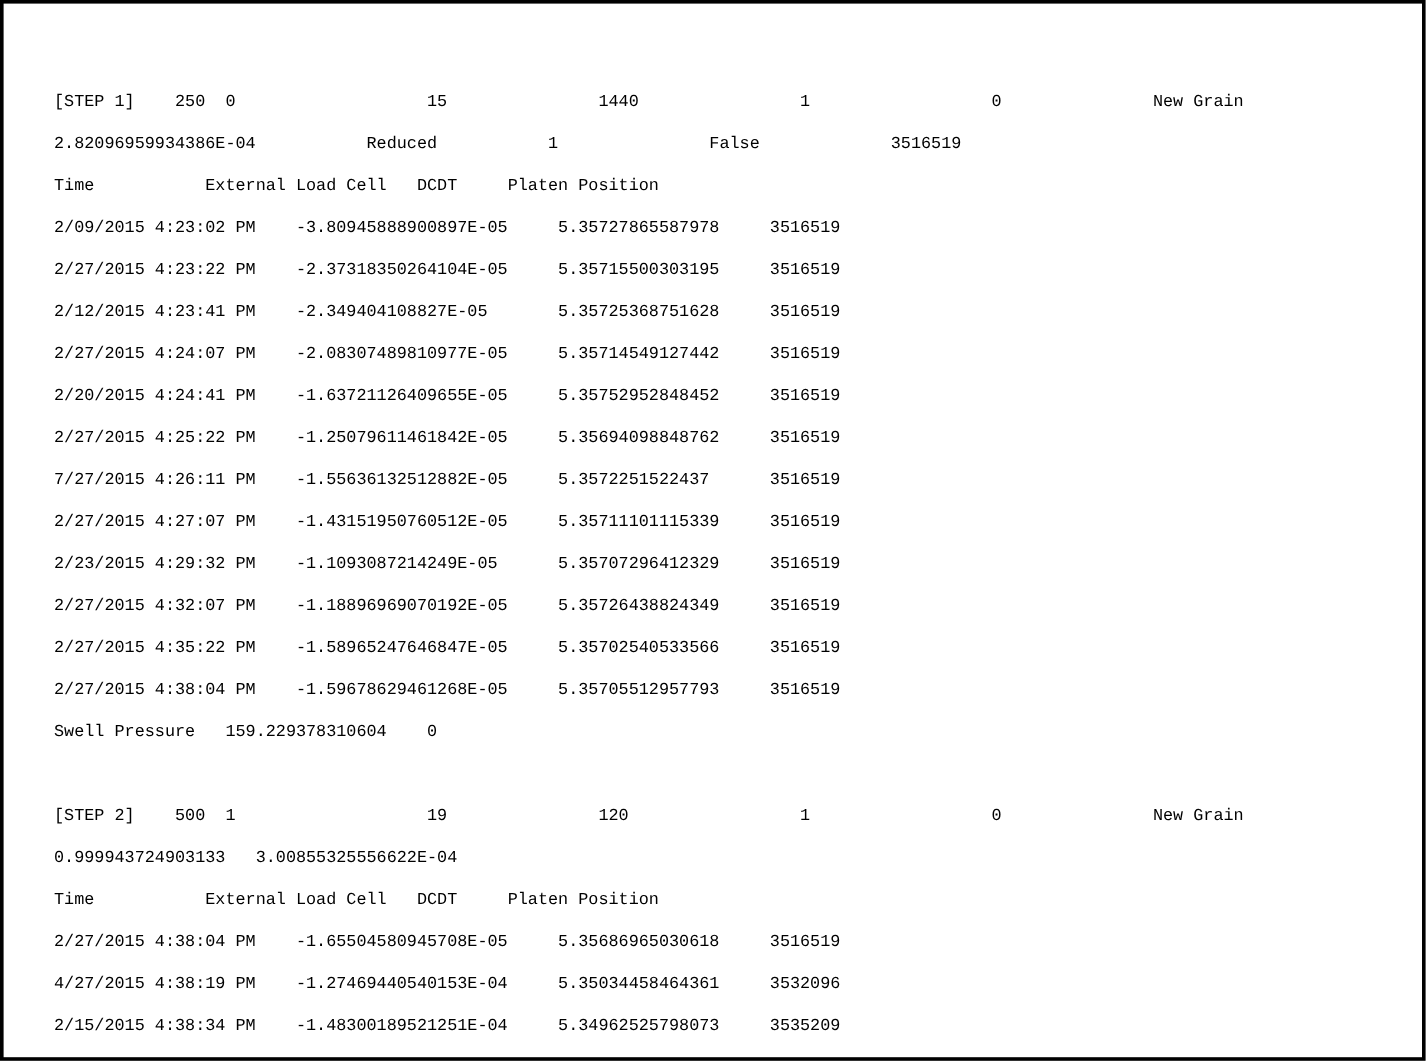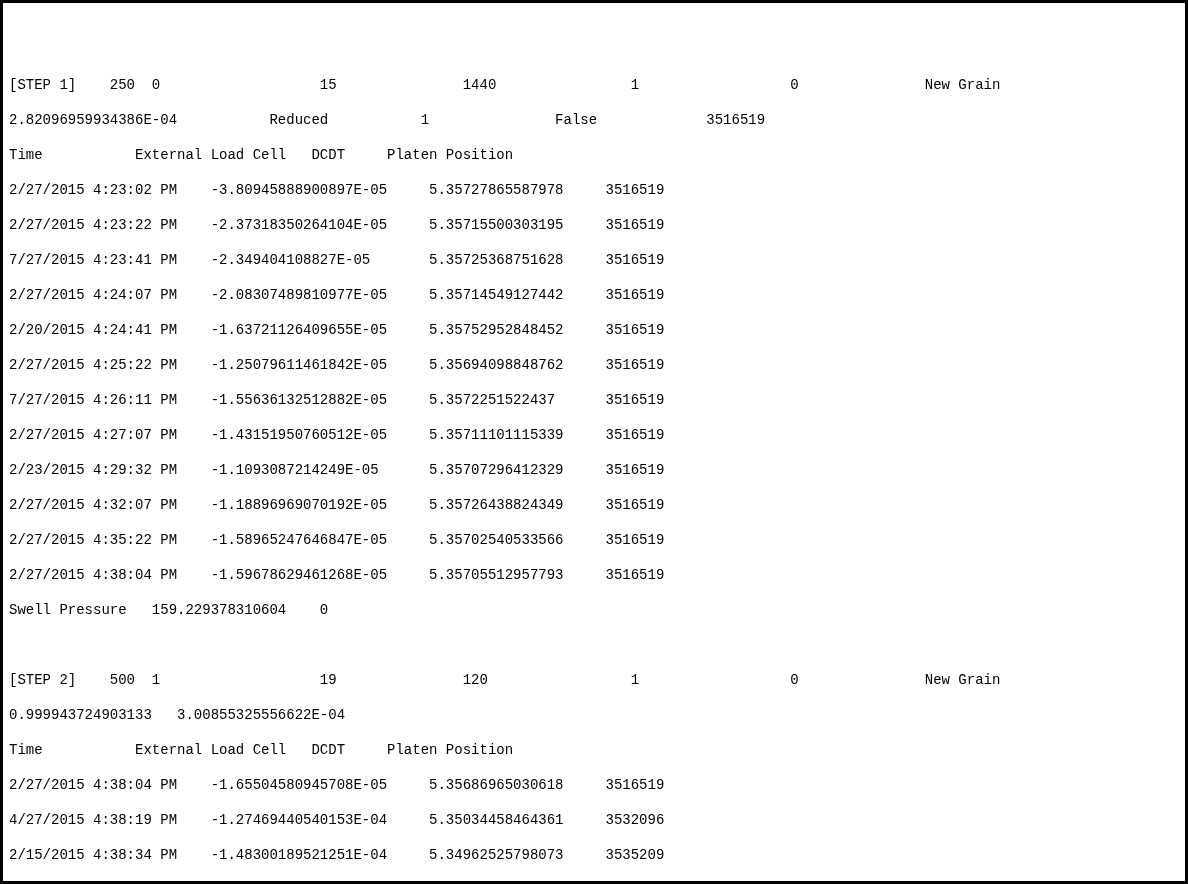--- a/index.html
+++ b/index.html
@@ -11,33 +11,34 @@
       font-size: 14px;
       line-height: 1.25;
       white-space: pre;
       overflow: hidden;
       width: 1188px;
       height: 884px;
       box-sizing: border-box;
     }
     .line {
       display: block;
+      margin-left: 36px;
     }
   </style>
 </head>
 <body>
 
 
 
 <span class="line">[STEP 1]    250  0                   15               1440                1                  0               New Grain</span>
 <span class="line">2.82096959934386E-04           Reduced           1               False             3516519</span>
 <span class="line">Time           External Load Cell   DCDT     Platen Position</span>
-<span class="line">2/27/2015 4:23:02 PM    -3.80945888900897E-05     5.35727865587978     3516519</span>
+<span class="line">2/09/2015 4:23:02 PM    -3.80945888900897E-05     5.35727865587978     3516519</span>
 <span class="line">2/27/2015 4:23:22 PM    -2.37318350264104E-05     5.35715500303195     3516519</span>
-<span class="line">7/27/2015 4:23:41 PM    -2.349404108827E-05       5.35725368751628     3516519</span>
+<span class="line">2/12/2015 4:23:41 PM    -2.349404108827E-05       5.35725368751628     3516519</span>
 <span class="line">2/27/2015 4:24:07 PM    -2.08307489810977E-05     5.35714549127442     3516519</span>
 <span class="line">2/20/2015 4:24:41 PM    -1.63721126409655E-05     5.35752952848452     3516519</span>
 <span class="line">2/27/2015 4:25:22 PM    -1.25079611461842E-05     5.35694098848762     3516519</span>
 <span class="line">7/27/2015 4:26:11 PM    -1.55636132512882E-05     5.3572251522437      3516519</span>
 <span class="line">2/27/2015 4:27:07 PM    -1.43151950760512E-05     5.35711101115339     3516519</span>
 <span class="line">2/23/2015 4:29:32 PM    -1.1093087214249E-05      5.35707296412329     3516519</span>
 <span class="line">2/27/2015 4:32:07 PM    -1.18896969070192E-05     5.35726438824349     3516519</span>
 <span class="line">2/27/2015 4:35:22 PM    -1.58965247646847E-05     5.35702540533566     3516519</span>
 <span class="line">2/27/2015 4:38:04 PM    -1.59678629461268E-05     5.35705512957793     3516519</span>
 <span class="line">Swell Pressure   159.229378310604    0</span>

